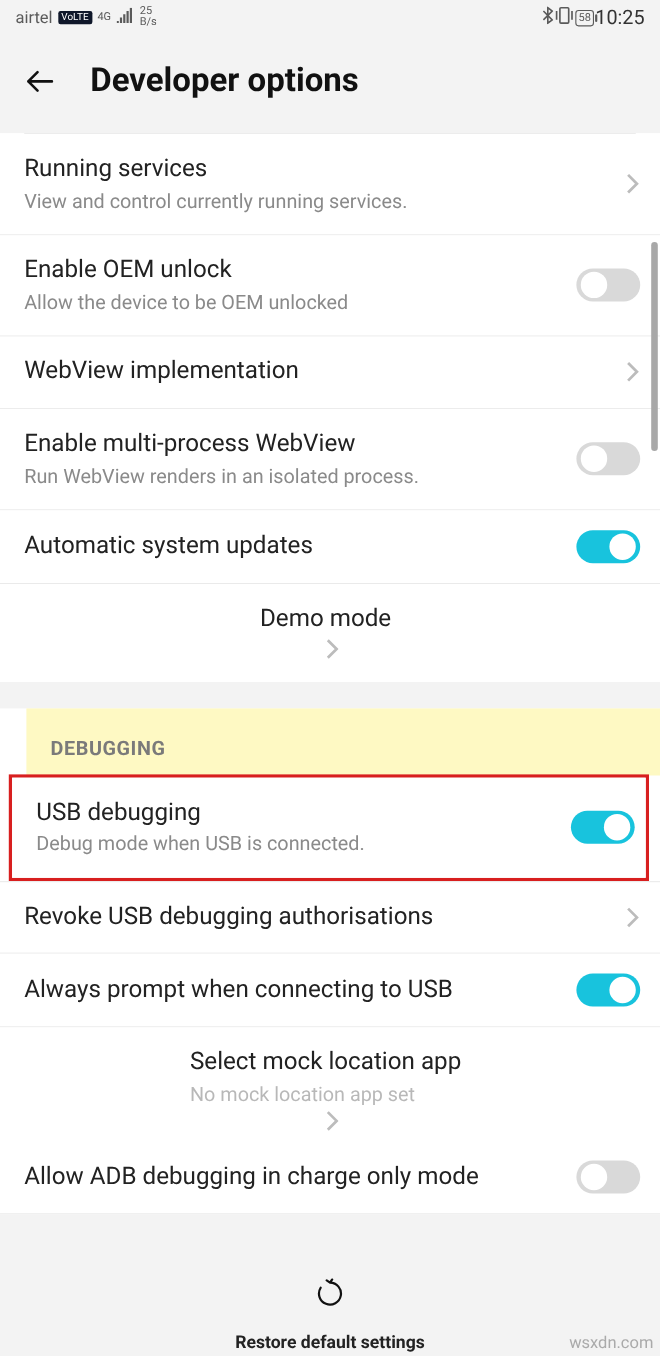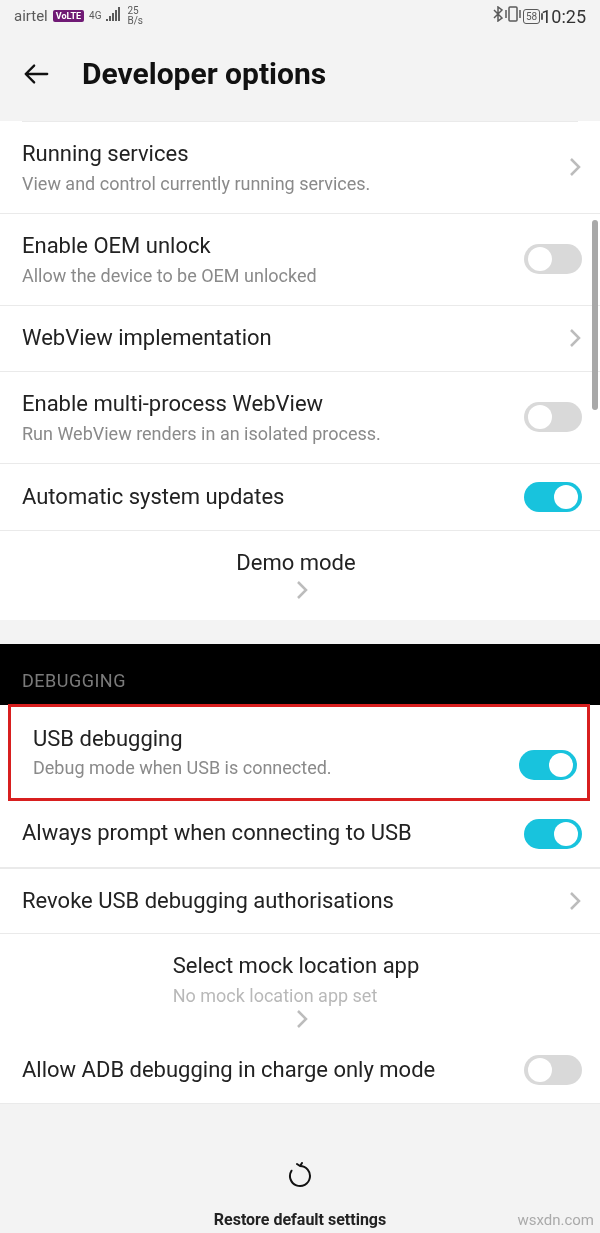--- a/index.html
+++ b/index.html
@@ -1,50 +1,50 @@
 <!DOCTYPE html>
 <html><head>
   <meta charset="utf-8">
   <style>
     * { margin: 0; padding: 0; box-sizing: border-box; font-family: -apple-system, BlinkMacSystemFont, "Segoe UI", Roboto, Helvetica, Arial, sans-serif; }
     body { width: 600px; height: 1233px; background: #f3f3f3; position: relative; overflow: hidden; }
     
     .status-bar { height: 32px; display: flex; justify-content: space-between; align-items: center; padding: 0 14px; font-size: 15px; color: #5a5a5a; background: #f3f3f3; }
     .status-left { display: flex; align-items: center; gap: 5px; }
     .status-right { display: flex; align-items: center; gap: 1px; }
-    .volte-badge { background: #701a75; color: white; font-size: 9px; padding: 1px 3px; border-radius: 2px; font-weight: bold; }
+    .volte-badge { background: #0f172a; color: white; font-size: 9px; padding: 1px 3px; border-radius: 2px; font-weight: normal; }
     .signal-text { font-size: 10px; line-height: 10px; }
     .signal-col { display: flex; flex-direction: column; align-items: flex-start; }
     
     .header { display: flex; align-items: center; padding: 24px 22px 30px 22px; gap: 32px; background: #f3f3f3; }
     .back-arrow { width: 28px; height: 28px; display: flex; align-items: center; justify-content: center; }
     .page-title { font-size: 30px; font-weight: 700; color: #111; }
     
     .content { background: #fff; }
     .section-gap { height: 24px; background: #f3f3f3; }
     
-    .section-header { padding: 26px 22px 14px 22px; font-size: 18px; color: #7a7a7a; font-weight: 400; letter-spacing: 0.5px; background: #000000; }
+    .section-header { padding: 26px 22px 14px 22px; font-size: 18px; color: #7a7a7a; font-weight: 700; letter-spacing: 0.5px; background: #fef9c3; margin-left: 24px; }
     
     .item { display: flex; align-items: center; justify-content: space-between; padding: 18px 18px 18px 22px; background: #fff; border-bottom: 1px solid #eaeaea; min-height: 66px; }
     .item.no-border { border-bottom: none; flex-direction: column; }
     .item-text { flex: 1; padding-right: 12px; }
     .item-title { font-size: 22px; color: #222; line-height: 1.3; }
     .item-sub { font-size: 18px; color: #8a8a8a; margin-top: 3px; line-height: 1.3; }
     
     .chevron { width: 14px; height: 24px; display: flex; align-items: center; justify-content: center; color: #bcbcbc; }
     
     .toggle { width: 58px; height: 30px; border-radius: 15px; position: relative; flex-shrink: 0; }
     .toggle.off { background: #d9d9d9; }
     .toggle.on { background: #18c3dd; }
     .toggle-knob { width: 24px; height: 24px; border-radius: 50%; background: #fff; position: absolute; top: 3px; }
     .toggle.off .toggle-knob { left: 4px; }
     .toggle.on .toggle-knob { right: 4px; }
     
     .highlight-box { border: 3px solid #d81f1f; margin: -1px 10px 0 8px; }
-    .highlight-box .item { border-bottom: none; padding-right: 10px; align-items: flex-end; }
+    .highlight-box .item { border-bottom: none; padding-right: 10px; }
     
     .scrollbar-indicator { position: absolute; right: 2px; top: 220px; width: 6px; height: 190px; background: #a8a8a8; border-radius: 3px; }
     
     .bottom-bar { position: absolute; bottom: 0; left: 0; right: 0; height: 76px; background: #f3f3f3; display: flex; flex-direction: column; align-items: center; justify-content: center; gap: 20px; }
     .restore-icon { width: 28px; height: 28px; }
     .restore-text { font-size: 16px; font-weight: 700; color: #222; }
     
     .watermark { position: absolute; bottom: 4px; right: 6px; font-size: 15px; color: #aaa; text-align: center; }
     
     .battery-box { display: inline-flex; align-items: center; border: 1.5px solid #5a5a5a; border-radius: 3px; padding: 0 2px; height: 15px; font-size: 10px; position: relative; }
@@ -175,38 +175,38 @@
       <div class="item-text">
         <div class="item-title">USB debugging</div>
         <div class="item-sub">Debug mode when USB is connected.</div>
       </div>
       <div class="toggle on">
           <div class="toggle-knob"></div>
         </div>
     </div>
   </div>
 
+  <div class="item" style="border-top:1px solid #eaeaea;">
+    <div class="item-text">
+      <div class="item-title">Revoke USB debugging authorisations</div>
+    </div>
+    <div class="chevron">
+      <svg width="12" height="20" viewBox="0 0 12 20">
+          <path fill="none" stroke="#bcbcbc" stroke-width="2.5" d="M2 2l8 8-8 8"></path>
+        </svg>
+    </div>
+  </div>
+
   <div class="item">
     <div class="item-text">
       <div class="item-title">Always prompt when connecting to USB</div>
     </div>
     <div class="toggle on">
         <div class="toggle-knob"></div>
       </div>
-  </div>
-
-  <div class="item" style="border-top:1px solid #eaeaea;">
-    <div class="item-text">
-      <div class="item-title">Revoke USB debugging authorisations</div>
-    </div>
-    <div class="chevron">
-      <svg width="12" height="20" viewBox="0 0 12 20">
-          <path fill="none" stroke="#bcbcbc" stroke-width="2.5" d="M2 2l8 8-8 8"></path>
-        </svg>
-    </div>
   </div>
 
   <div class="item no-border" style="padding-bottom:6px;">
     <div class="item-text">
       <div class="item-title">Select mock location app</div>
       <div class="item-sub" style="opacity:0.6;">No mock location app set</div>
     </div>
     <div class="chevron">
       <svg width="12" height="20" viewBox="0 0 12 20">
           <path fill="none" stroke="#bcbcbc" stroke-width="2.5" d="M2 2l8 8-8 8"></path>

